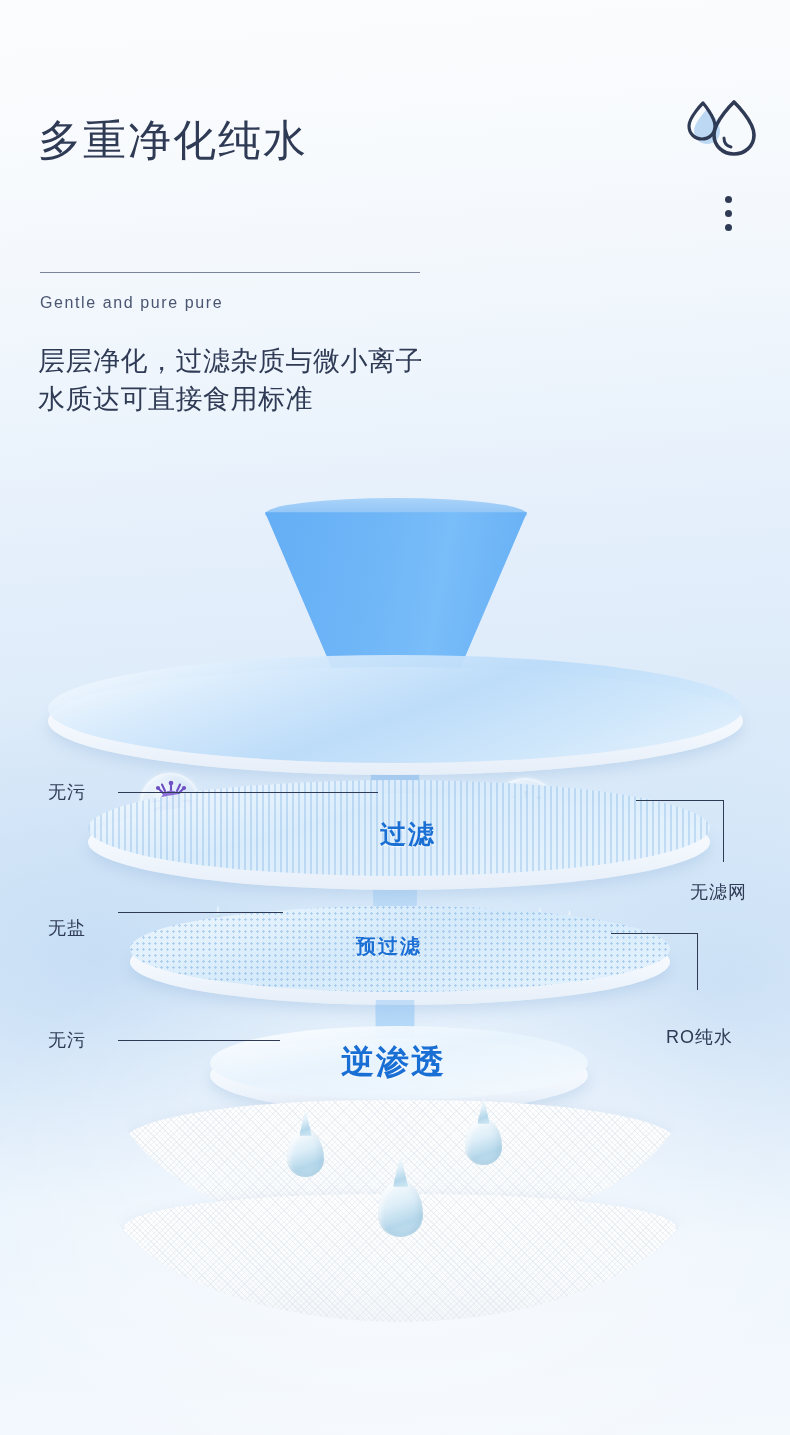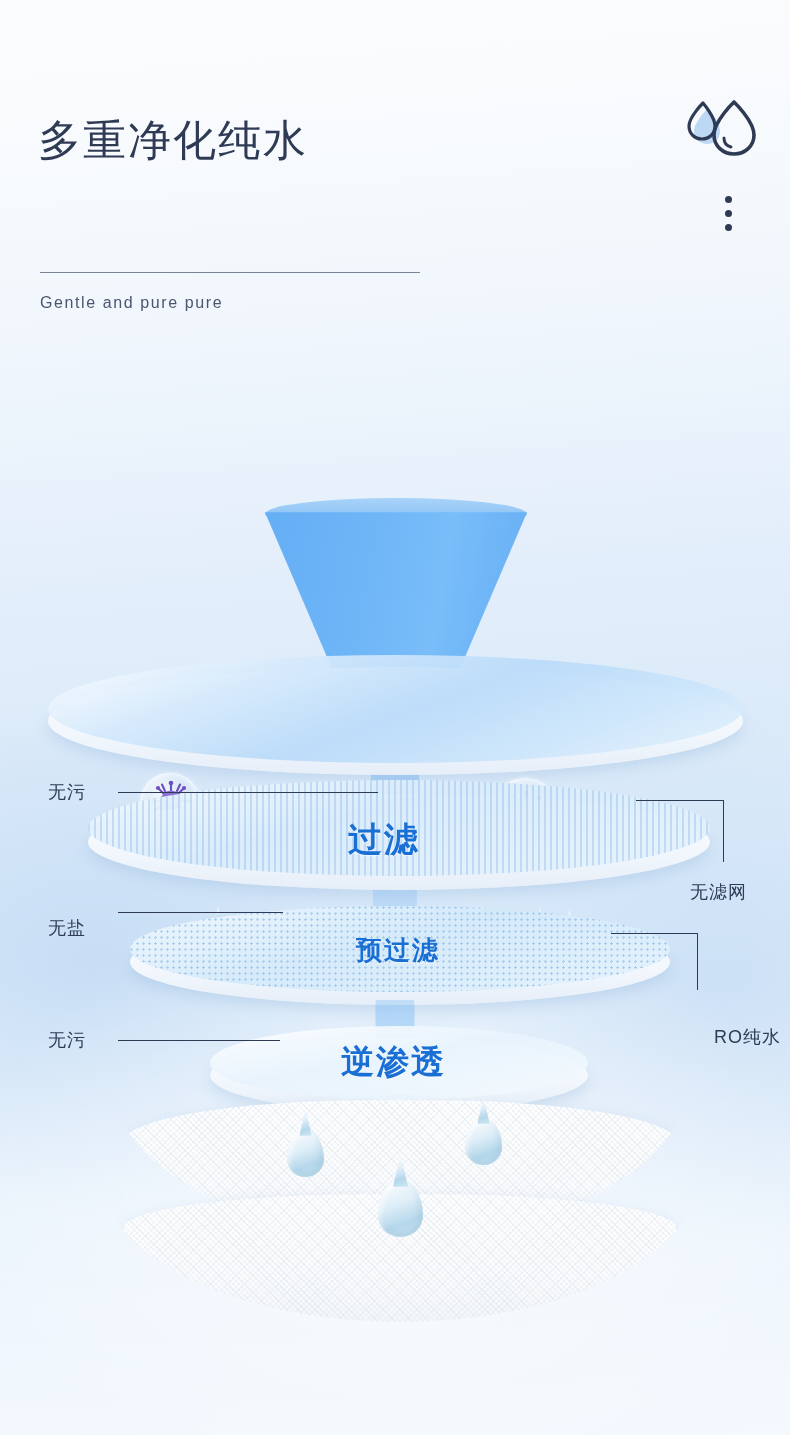--- a/index.html
+++ b/index.html
@@ -142,22 +142,22 @@
 
   
   .stage-label {
     position:absolute;
     color:#1a6fd4;
     font-weight:700;
     letter-spacing:2px;
     white-space:nowrap;
     text-shadow:0 1px 2px rgba(255,255,255,0.75);
   }
-  #stage1 { left:348px; top:377px; font-size:34px; }
-  #stage2 { left:356px; top:493px; font-size:26px; }
+  #stage1 { left:380px; top:377px; font-size:26px; }
+  #stage2 { left:356px; top:493px; font-size:20px; }
   #stage3 { left:341px; top:600px; font-size:33px; }
 
   
   .bubble {
     position:absolute; border-radius:50%;
     background:radial-gradient(circle at 34% 30%, rgba(255,255,255,0.70) 0%, rgba(255,255,255,0.10) 42%, rgba(255,255,255,0.0) 62%);
     box-shadow: inset 0 0 6px rgba(255,255,255,0.9), 0 0 5px rgba(255,255,255,0.55);
     border:1px solid rgba(255,255,255,0.72);
   }
   .germ { position:absolute; }
@@ -216,20 +216,24 @@
   <div id="header">
 
     <div class="title-block">
       <div class="title-line">多重净化纯水</div>
     </div>
 
     <div class="title-rule"></div>
 
     <div class="subtitle-en">Gentle and pure pure</div>
 
+    <div class="desc-block">
+      <div class="desc-line">层层净化，过滤杂质与微小离子</div>
+      <div class="desc-line">水质达可直接食用标准</div>
+    </div>
 
     <div id="drops-icon">
       <svg width="74" height="66" viewBox="0 0 74 66">
         <path d="M22 10 C22 10 34 24 34 33 C34 41 28 46 21 46 C14 46 8 41 8 33 C8 24 22 10 22 10 Z" fill="#b9d6f2" opacity="0.95"></path>
         <path d="M17 5 C17 5 29 19 29 28 C29 36 23 41 16 41 C9 41 3 36 3 28 C3 19 17 5 17 5 Z" fill="none" stroke="#2f3b55" stroke-width="3.2" stroke-linejoin="round"></path>
         <path d="M48 4 C48 4 68 23 68 37 C68 48 59 56 48 56 C37 56 28 48 28 37 C28 23 48 4 48 4 Z" fill="none" stroke="#2f3b55" stroke-width="3.6" stroke-linejoin="round"></path>
         <path d="M38 40 C38 45 41 48 45 49" fill="none" stroke="#2f3b55" stroke-width="3" stroke-linecap="round"></path>
       </svg>
     </div>
 
@@ -366,16 +370,16 @@
 
     <div class="lbl" style="left:48px;top:588px;">无污</div>
     <div class="hline" style="left:118px;top:600px;width:162px;"></div>
 
     <div class="hline" style="left:636px;top:360px;width:88px;"></div>
     <div class="vline" style="left:723px;top:360px;height:62px;"></div>
     <div class="lbl" style="left:690px;top:440px;">无滤网</div>
 
     <div class="hline" style="left:611px;top:493px;width:87px;"></div>
     <div class="vline" style="left:697px;top:493px;height:57px;"></div>
-    <div class="lbl" style="left:666px;top:585px;margin-left:48px;">RO纯水</div>
+    <div class="lbl" style="left:666px;top:585px;">RO纯水</div>
 
   </div>
 </div>
 
 </body></html>

